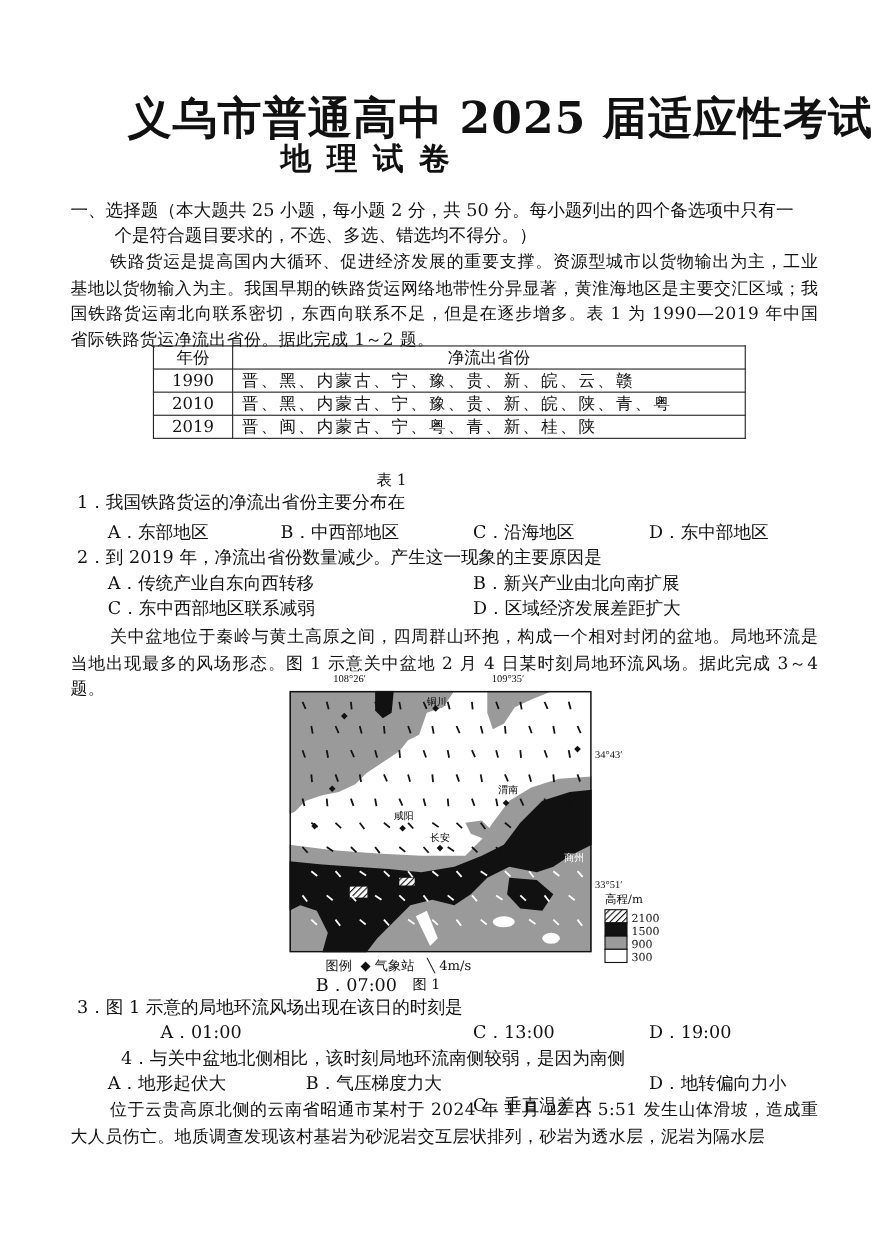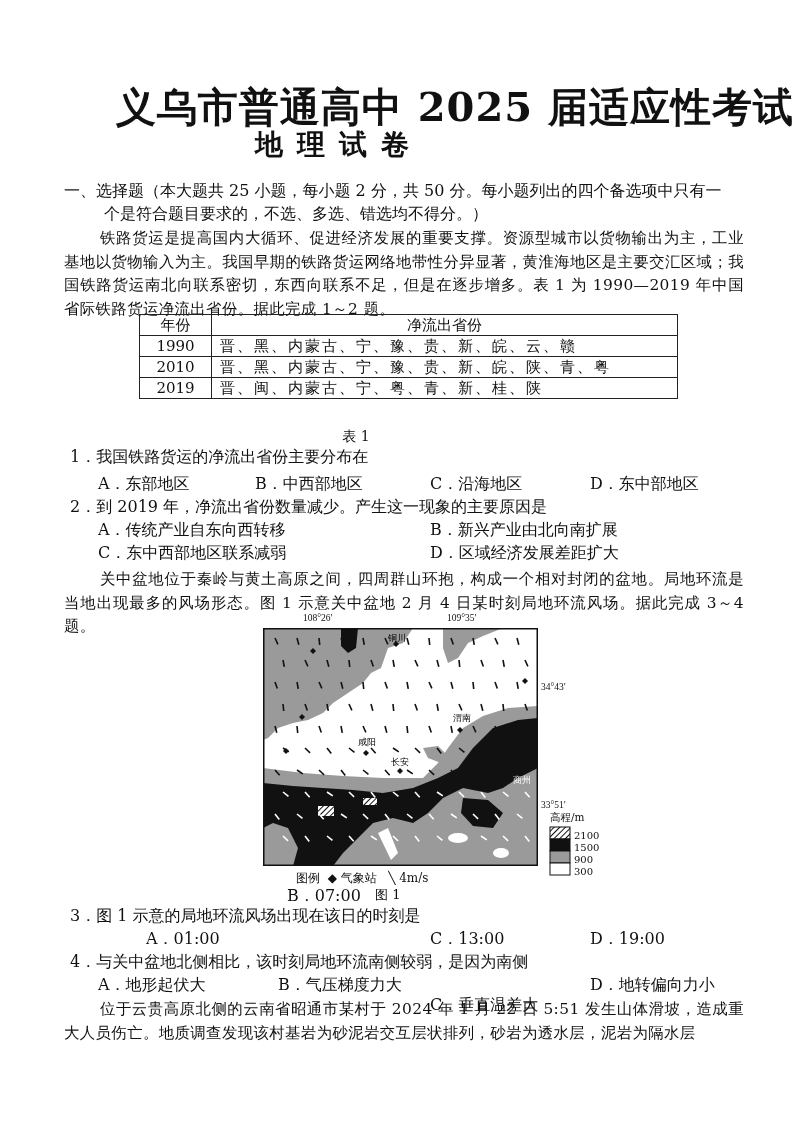--- a/index.html
+++ b/index.html
@@ -276,19 +276,19 @@
   <span>4m/s</span>
 </div>
 <div class="abs cap" style="left:375px;top:886px;font-size:13px;">图 1</div>
 
 <div class="line q" style="top:905px;">3．图 1 示意的局地环流风场出现在该日的时刻是</div>
 <div class="line opt" style="left:98px;top:928px;margin-left:48px;">A．01:00</div>
 <div class="line opt" style="left:255px;top:885px;margin-left:32px;">B．07:00</div>
 <div class="line opt" style="left:430px;top:928px;">C．13:00</div>
 <div class="line opt" style="left:590px;top:928px;">D．19:00</div>
 
-<div class="line q" style="top:951px;">4．与关中盆地北侧相比，该时刻局地环流南侧较弱，是因为南侧</div>
+<div class="line q" style="top:951px;margin-left:40px;">4．与关中盆地北侧相比，该时刻局地环流南侧较弱，是因为南侧</div>
 <div class="line opt" style="left:98px;top:974px;">A．地形起伏大</div>
 <div class="line opt" style="left:255px;top:974px;margin-left:23px;">B．气压梯度力大</div>
 <div class="line opt" style="left:430px;top:974px;margin-top:20px;">C．垂直温差大</div>
 <div class="line opt" style="left:590px;top:974px;">D．地转偏向力小</div>
 
 <div class="line para p3" style="top:998px;">位于云贵高原北侧的云南省昭通市某村于 2024 年 1 月 22 日 5:51 发生山体滑坡，造成重大人员伤亡。地质调查发现该村基岩为砂泥岩交互层状排列，砂岩为透水层，泥岩为隔水层</div>
 
 </body></html>

